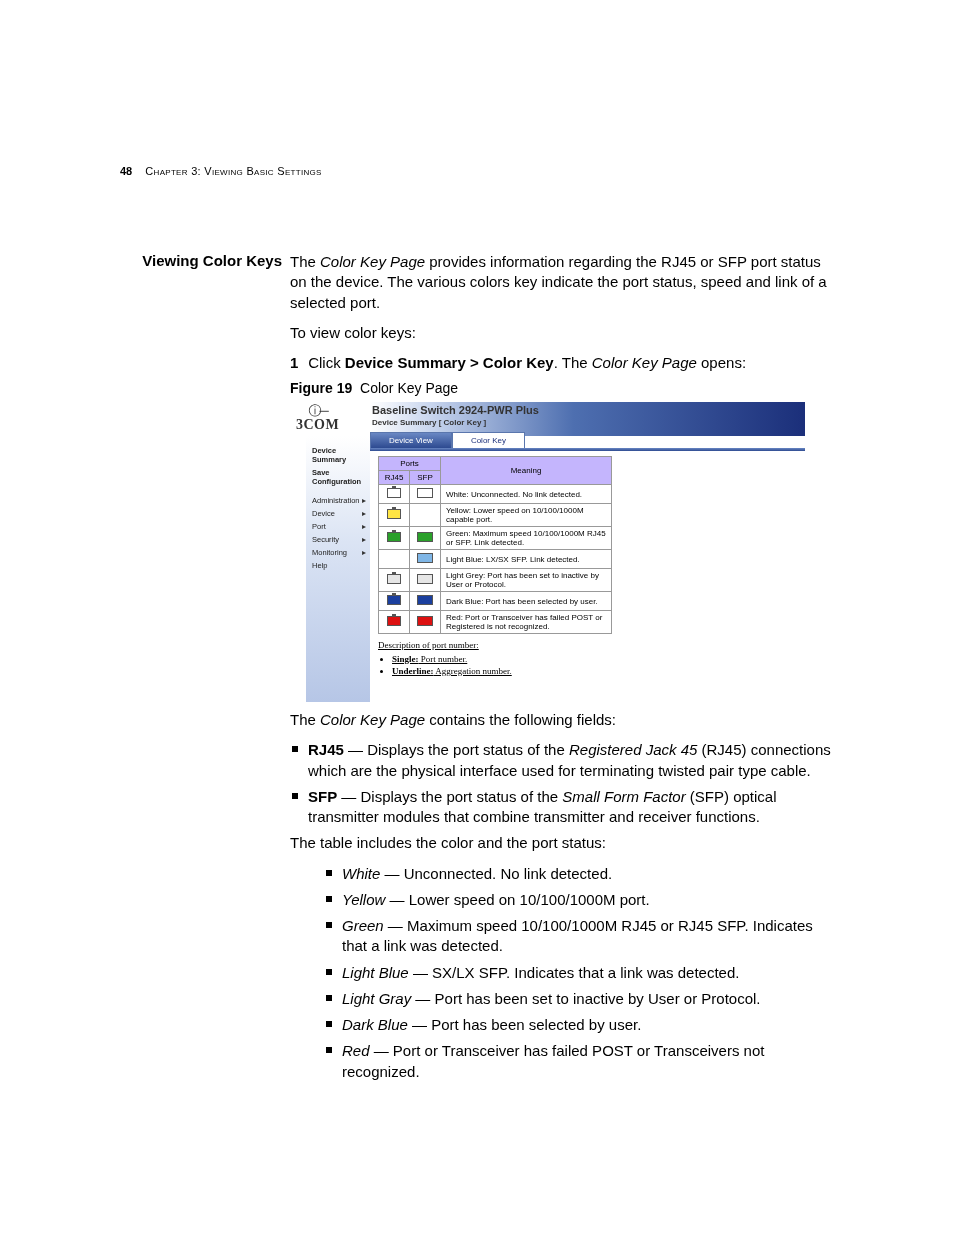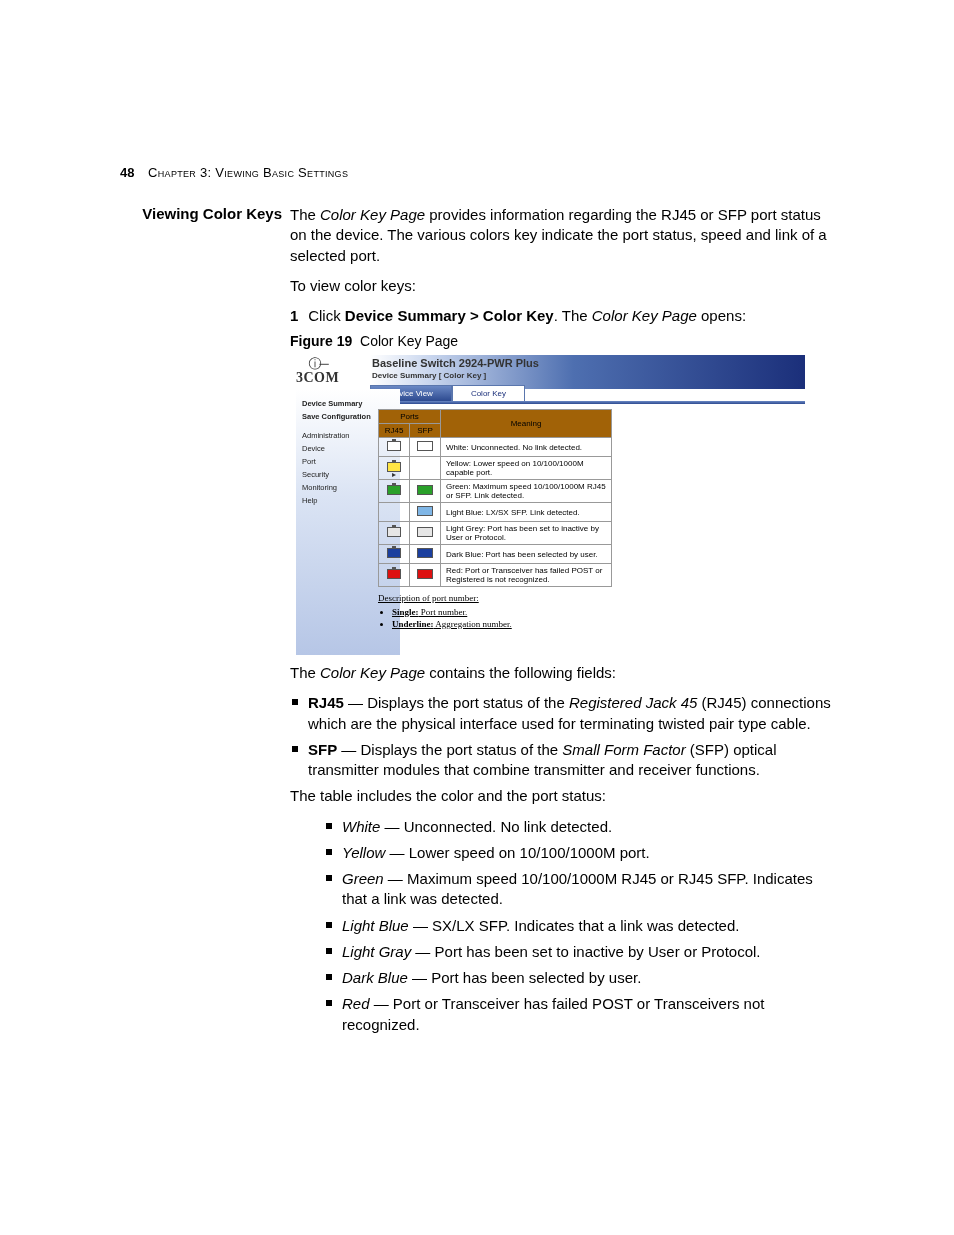--- a/index.html
+++ b/index.html
@@ -8,22 +8,22 @@
     color: #000;
     margin: 0;
     padding: 0;
     background: #fff;
     width: 954px;
   }
   .page {
     padding: 165px 120px 80px 120px;
   }
   .running-head {
-    font-size: 13px;
-    margin-bottom: 25px;
+    font-size: 11px;
+    margin-bottom: 75px;
   }
   .running-head .pageno {
     font-weight: bold;
   }
   .running-head .chapter {
     font-variant: small-caps;
     letter-spacing: 0.3px;
     margin-left: 10px;
   }
   .two-col {
@@ -127,23 +127,23 @@
   }
   .embed .tabline {
     position: absolute;
     left: 80px; right: 0;
     top: 46px;
     height: 3px;
     background: linear-gradient(180deg,#6a88c4,#2d4a90);
   }
   .embed .sidebar {
     position: absolute;
-    left: 6px;
+    left: 16px;
     top: 34px; bottom: 0;
-    width: 104px;
+    width: 64px;
     background: linear-gradient(180deg,#fff,#dbe4f4 40%, #b6c6e6 100%);
     padding: 8px 4px 4px 6px;
     box-sizing: border-box;
   }
   .embed .sidebar .item {
     font-size: 7.5px;
     padding: 2px 0;
     color: #222;
     display: flex;
     justify-content: space-between;
@@ -162,21 +162,21 @@
   .embed table.color-key th,
   .embed table.color-key td {
     border: 1px solid #999;
     padding: 2px 5px;
     text-align: left;
     vertical-align: middle;
   }
   .embed table.color-key th {
     text-align: center;
     font-weight: normal;
-    background: #a16207;
+    background: #c4b5fd;
   }
   .embed table.color-key td.icon-cell {
     width: 28px;
     height: 16px;
     text-align: center;
     vertical-align: middle;
     padding: 1px;
   }
   .port-icon {
     display: inline-block;

